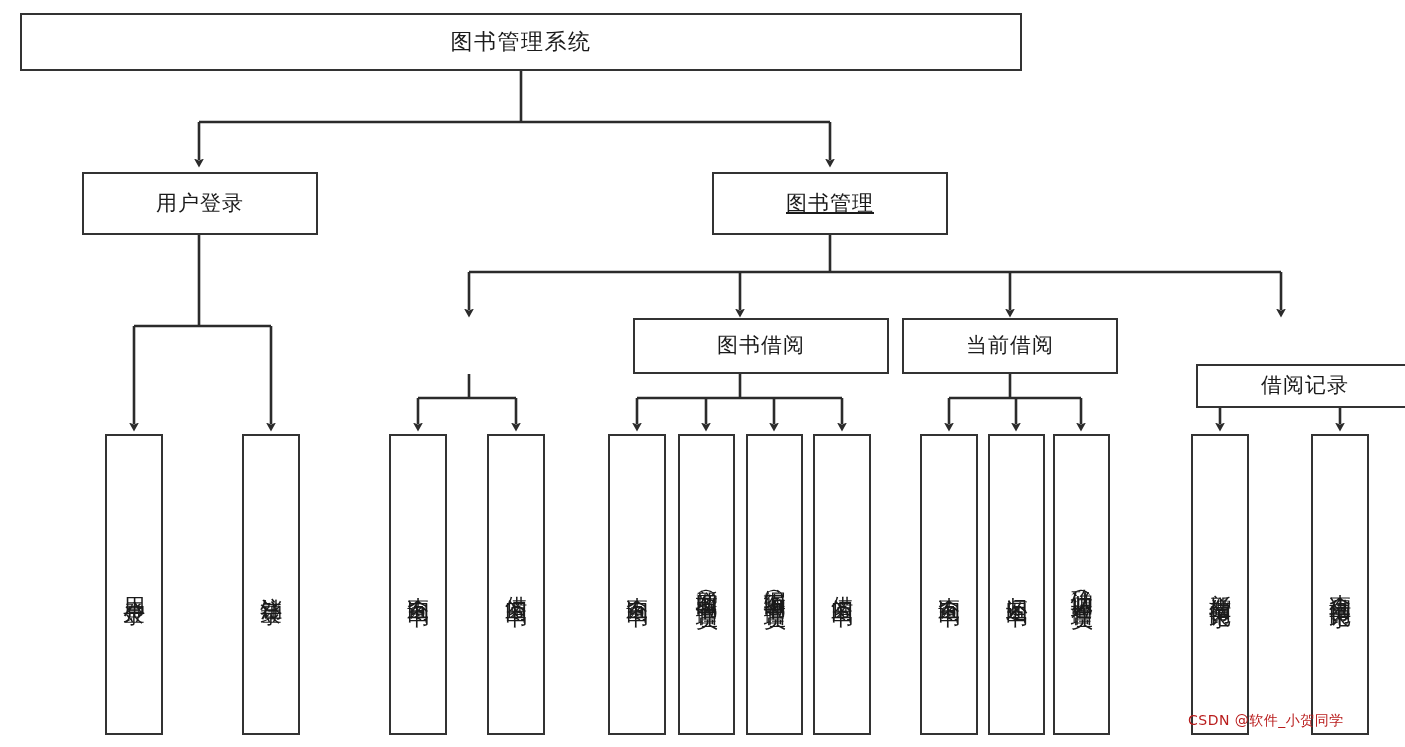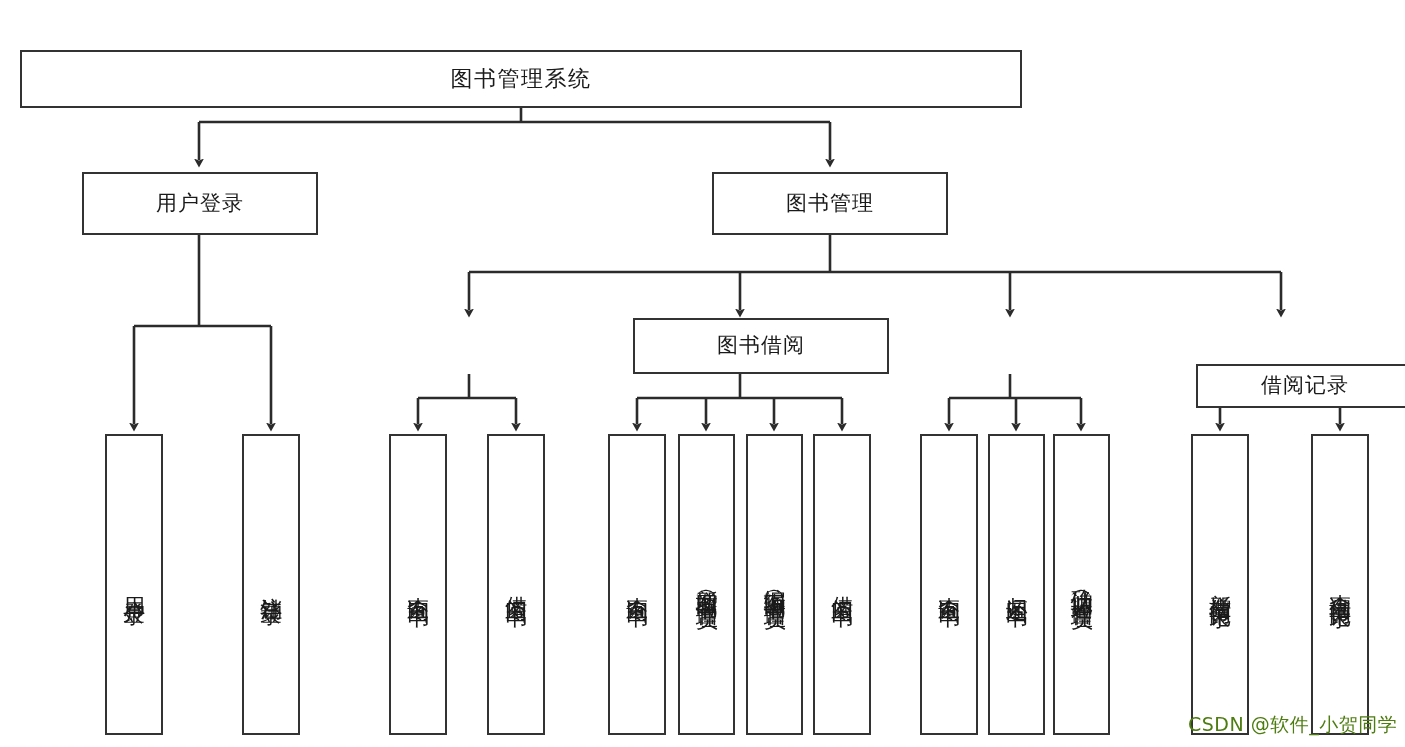--- a/index.html
+++ b/index.html
@@ -60,22 +60,22 @@
     left: 0;
     top: 0;
     width: 1405px;
     height: 747px;
     pointer-events: none;
   }
   .watermark {
     position: absolute;
     left: 1188px;
     top: 712px;
-    font-size: 19px;
-    color: #4d7c0f;
+    font-size: 14px;
+    color: #b91c1c;
     letter-spacing: 0.5px;
     white-space: nowrap;
   }
 </style>
 </head>
 <body>
 
 <div id="canvas">
 
   <svg class="links" viewBox="0 0 1405 747">
@@ -121,34 +121,37 @@
       <path d="M1016,398 L1016,424" marker-end="url(#arrow)"></path>
       <path d="M1081,398 L1081,424" marker-end="url(#arrow)"></path>
 
       <path d="M1281,374 L1281,398"></path>
       <path d="M1220,398 L1340,398"></path>
       <path d="M1220,398 L1220,424" marker-end="url(#arrow)"></path>
       <path d="M1340,398 L1340,424" marker-end="url(#arrow)"></path>
     </g>
   </svg>
 
-  <div class="node node-root" style="left:20px; top:13px; width:1002px; height:58px;margin-top:37px;">
+  <div class="node node-root" style="left:20px; top:13px; width:1002px; height:58px;">
     <span>图书管理系统</span>
   </div>
 
   <div class="node node-h" style="left:82px; top:172px; width:236px; height:63px;">
     <span>用户登录</span>
   </div>
-  <div class="node node-h" style="left:712px; top:172px; width:236px; height:63px;">
+  <div class="node node-h" style="left:712px; top:172px; width:236px; height:63px;text-decoration:underline;">
     <span>图书管理</span>
   </div>
 
   <div class="node node-h" style="left:633px; top:318px; width:256px; height:56px;">
     <span>图书借阅</span>
   </div>
+  <div class="node node-h" style="left:902px; top:318px; width:216px; height:56px;">
+    <span>当前借阅</span>
+  </div>
   <div class="node node-h" style="left:1196px; top:318px; width:218px; height:44px;margin-top:46px;">
     <span>借阅记录</span>
   </div>
 
   <div class="node node-v" style="left:105px; top:434px; width:58px; height:301px;">
     <span>用户登录</span>
   </div>
   <div class="node node-v" style="left:242px; top:434px; width:58px; height:301px;">
     <span>注销登录</span>
   </div>

